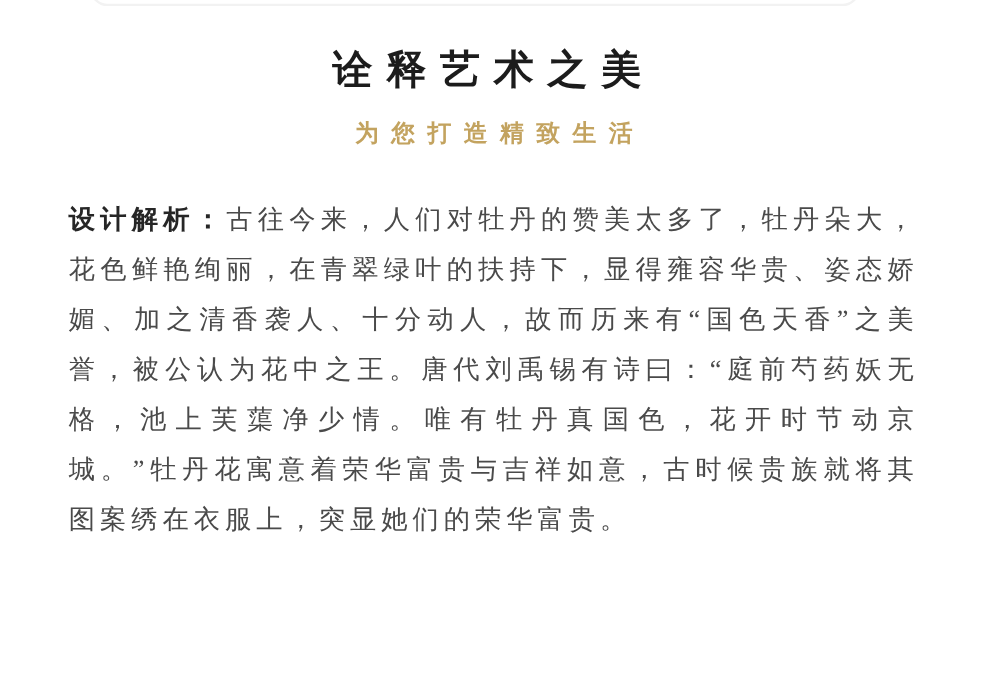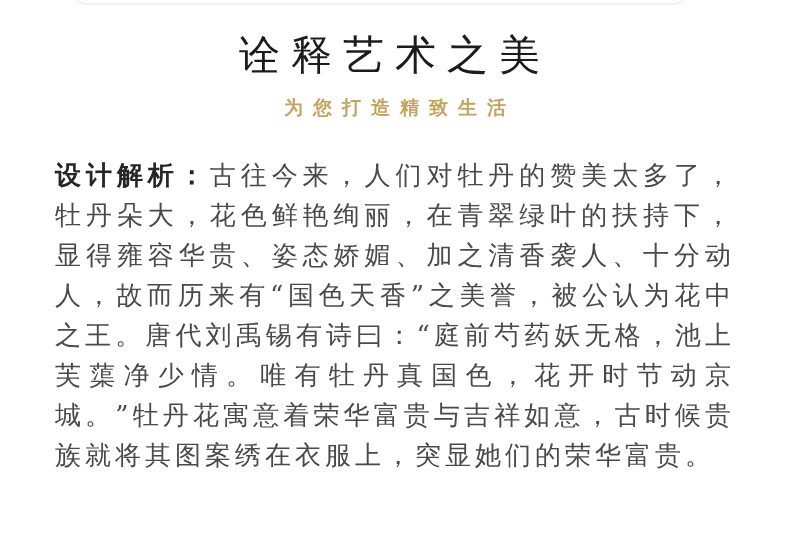--- a/index.html
+++ b/index.html
@@ -22,23 +22,23 @@
     height: 20px;
     border: 2px solid #f2f2f2;
     border-top: none;
     border-radius: 0 0 14px 14px;
     background: transparent;
   }
   .title {
     margin: 0;
     padding-top: 30px;
     text-align: center;
-    font-size: 41px;
+    font-size: 32px;
     line-height: 50px;
-    font-weight: 400;
+    font-weight: 700;
     letter-spacing: 11px;
     color: #1c1c1c;
   }
   .subtitle {
     margin-top: 15px;
     padding-left: 10px;
     text-align: center;
     font-size: 19px;
     line-height: 24px;
     letter-spacing: 10px;
@@ -51,26 +51,27 @@
   .source-line {
     margin-top: 54px;
     font-size: 21px;
     line-height: 26px;
     letter-spacing: 4px;
     color: #4a4a4a;
   }
   .analysis {
     margin: 0;
     margin-top: 36px;
-    font-size: 26px;
+    font-size: 21px;
     line-height: 40px;
     letter-spacing: 4px;
     text-align: justify;
     text-justify: inter-character;
     color: #4a4a4a;
+    font-family: Liberation Serif, serif;
   }
   .label {
     font-weight: bold;
     color: #262626;
   }
 </style>
 </head>
 <body>
 
 <div class="page">

